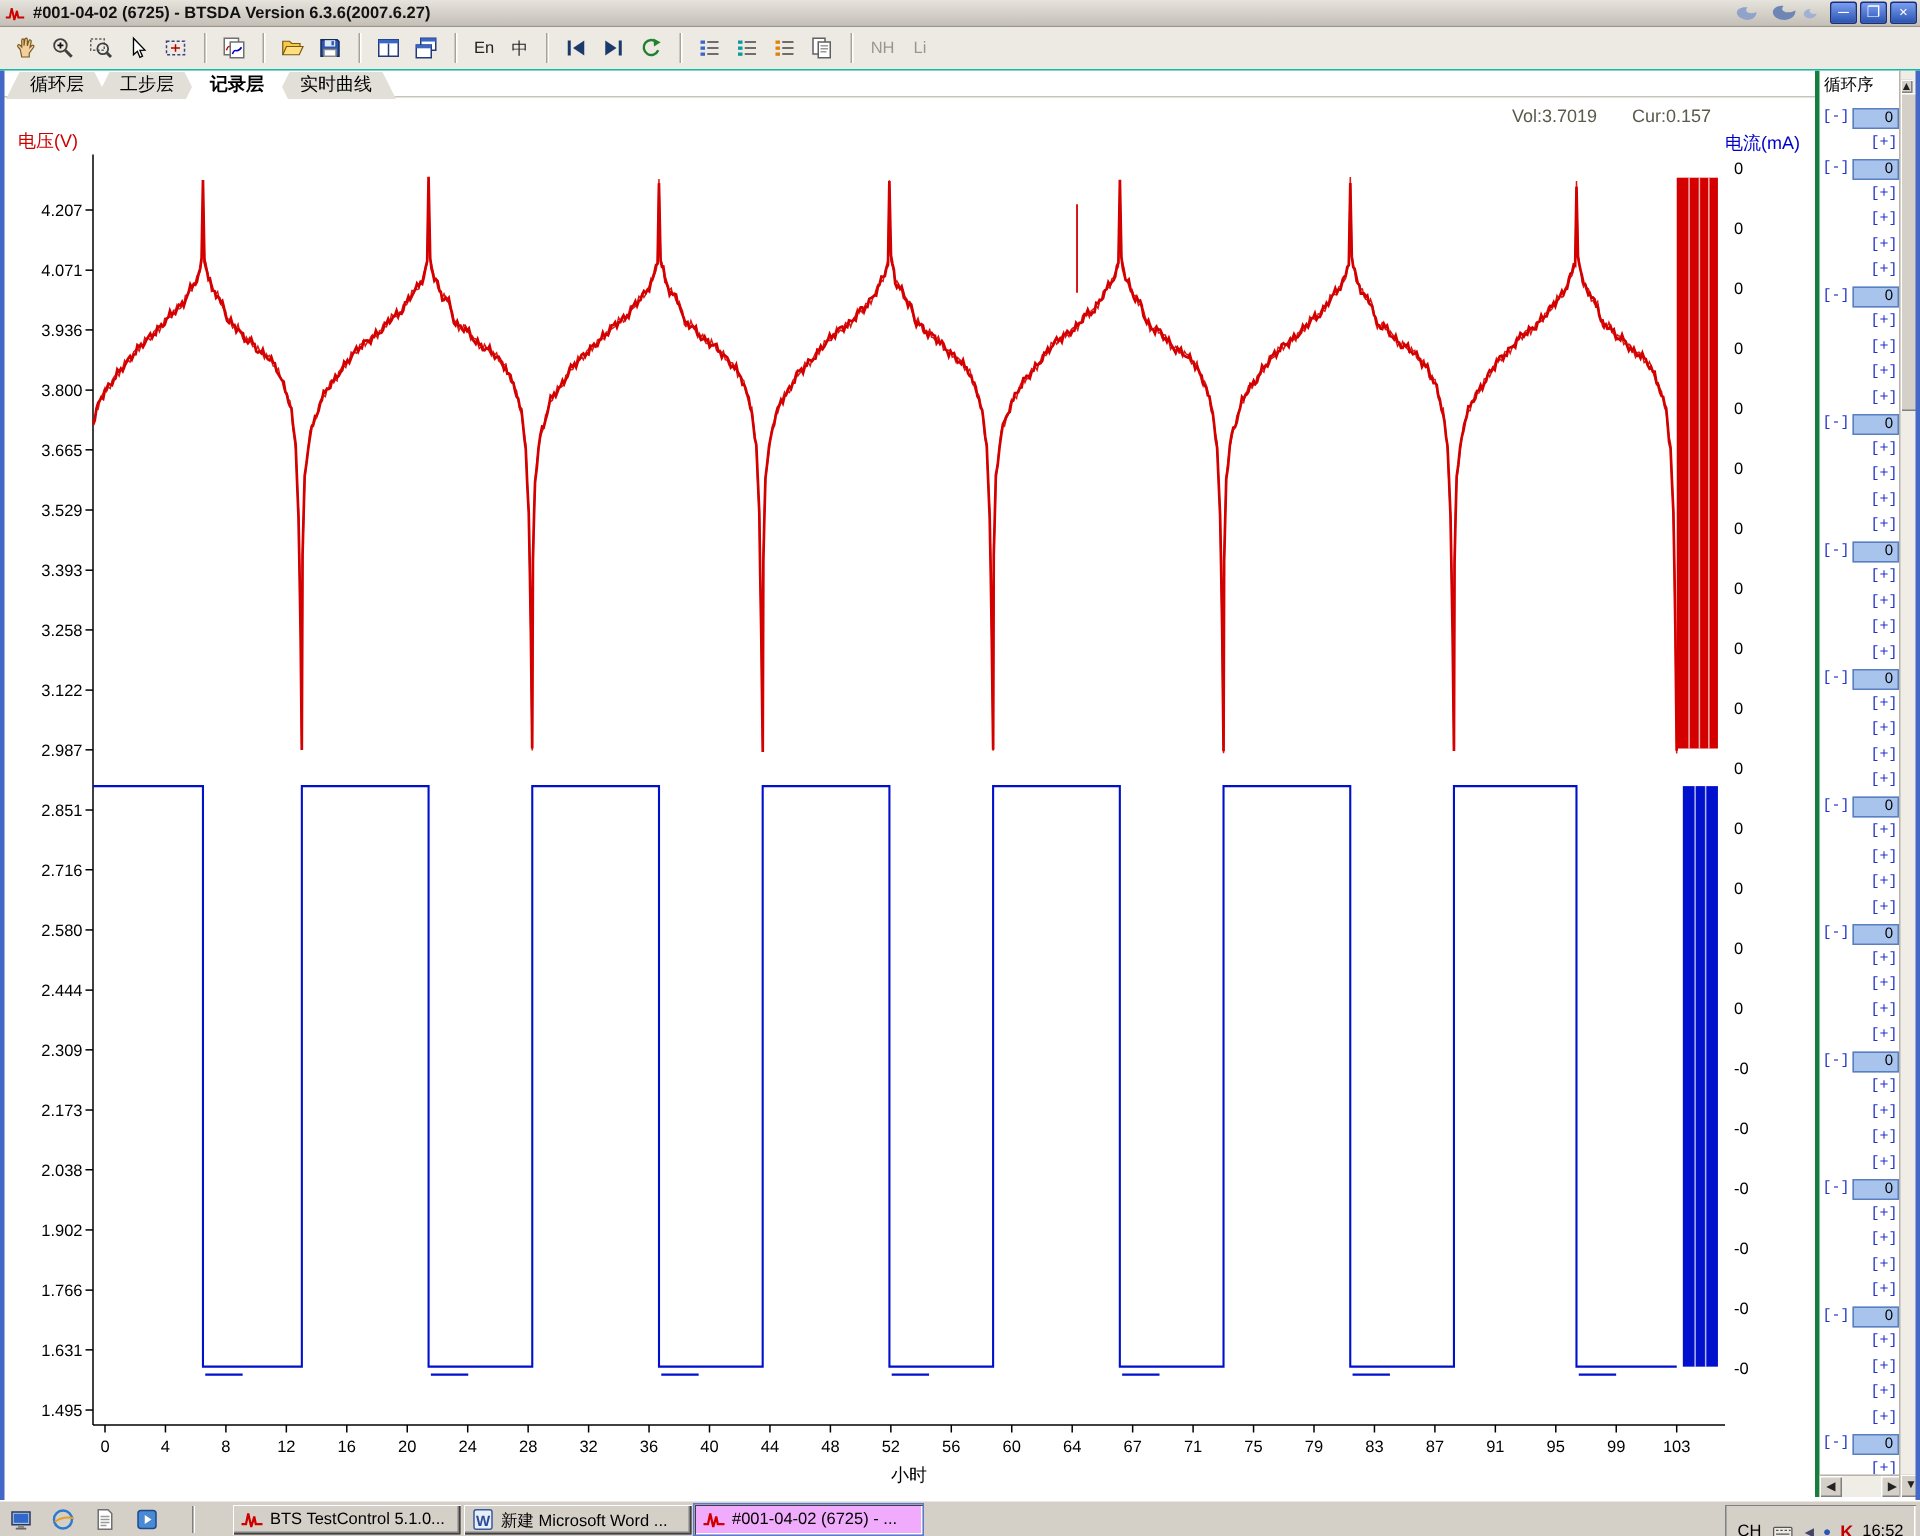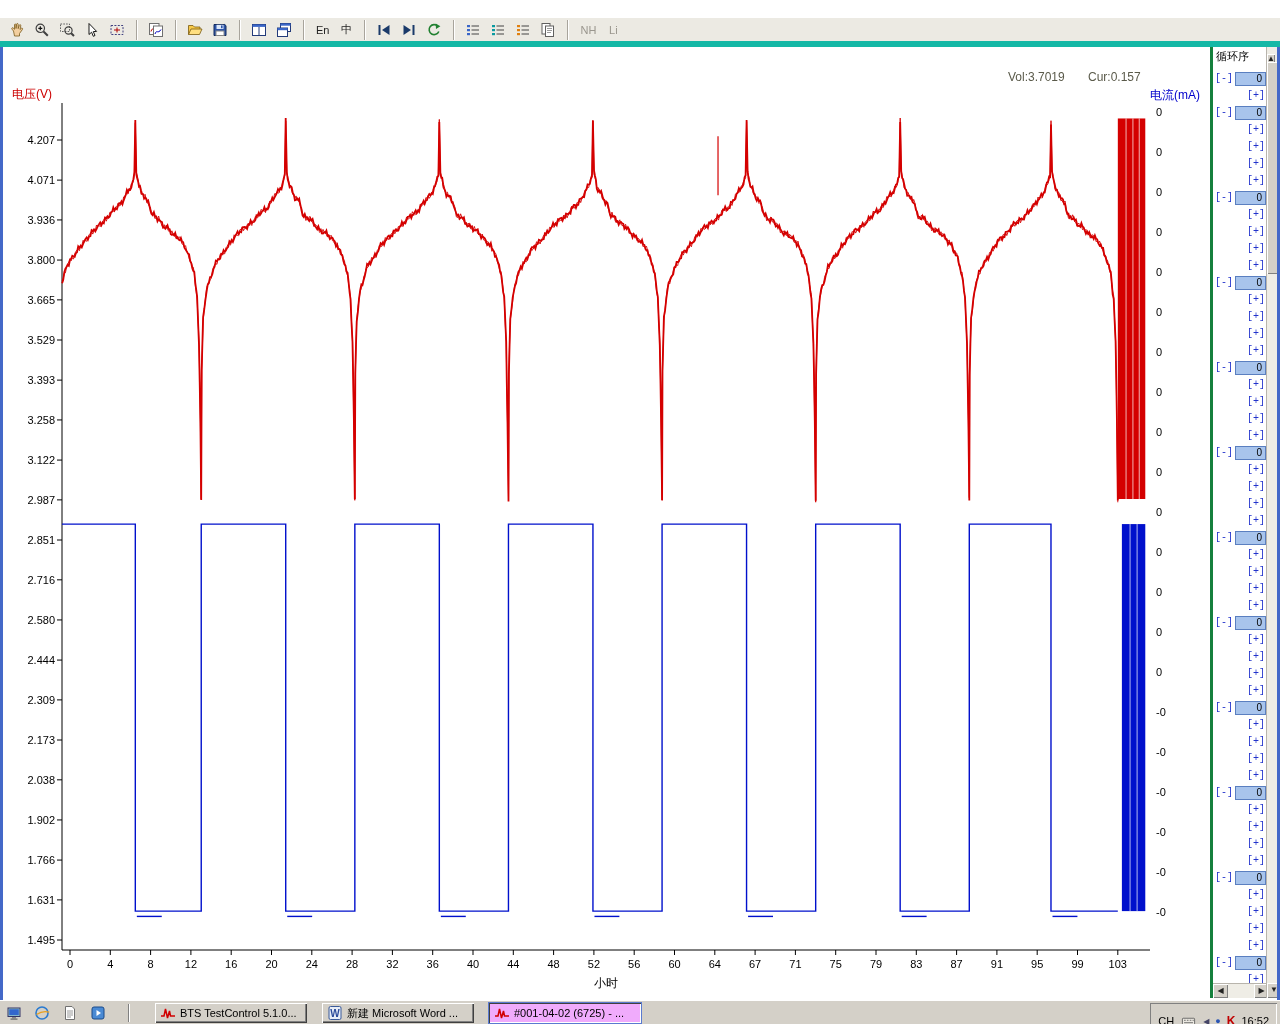--- a/index.html
+++ b/index.html
@@ -7,21 +7,21 @@
 .app{position:absolute;inset:0;background:#fff}
 .edge{position:absolute;top:18px;bottom:24px;width:3px;background:#4468c8;z-index:50}
 .edge.l{left:0}.edge.r{right:0}
 
 .titlebar{position:absolute;left:0;top:0;width:1280px;height:18px;background:linear-gradient(#e6e3dc,#c4c0b8);border-bottom:1px solid #9a968e;display:flex;align-items:center;padding:0 2px;z-index:60}
 .title{font-size:11px;font-weight:bold;color:#111;margin-left:4px;white-space:nowrap}
 .swans{position:absolute;right:60px;top:0}
 .winbtns{position:absolute;right:2px;top:1px;display:flex;gap:2px}
 .winbtn{width:18px;height:15px;background:linear-gradient(#7b9ef0,#2b55b4);border:1px solid #16307e;color:#fff;font-size:10px;line-height:13px;text-align:center;border-radius:2px;cursor:default}
 
-.toolbar{position:absolute;left:0;top:18px;width:1280px;height:29px;background:#eceae3;border-bottom:6px solid #14b8a6;display:flex;align-items:center;padding-left:5px;z-index:55}
+.toolbar{position:absolute;left:0;top:18px;width:1280px;height:29px;background:#eceae3;border-bottom:1px solid #14b8a6;display:flex;align-items:center;padding-left:5px;z-index:55}
 .tbtn{width:24px;height:24px;display:flex;align-items:center;justify-content:center;margin-right:1px}
 .tbtn.text{width:auto;min-width:22px;padding:0 5px;font-size:11px;color:#222}
 .tbtn.disabled{color:#9a968e}
 .tbsep{width:2px;height:20px;border-left:1px solid #a8a49c;border-right:1px solid #fff;margin:0 6px}
 
 .tabstrip{position:absolute;left:0;top:47px;width:1210px;height:18px;background:#fff;border-bottom:1px solid #c8c4bc;z-index:40;padding-left:4px;white-space:nowrap}
 .tab{position:relative;display:inline-block;height:18px;line-height:17px;padding:0 16px;font-size:12px;color:#000;clip-path:polygon(9px 0,calc(100% - 9px) 0,100% 100%,0 100%);background:#e2dfd8;margin-right:-8px}
 .tab.active{background:#fff;font-weight:bold;z-index:2}
 
 #chart-svg{position:absolute;left:0;top:65px;background:#fff}
@@ -39,36 +39,52 @@
 
 .vscroll{position:absolute;left:1266px;top:47px;width:14px;height:951px;background:#efede6;border-left:1px solid #b8b4ac}
 .vscroll .sbtn{width:14px;height:15px}
 .vthumb{position:absolute;left:0;top:15px;width:14px;height:212px;background:#d4d0c8;box-shadow:inset 1px 1px #fff,inset -1px -1px #808080}
 .vscroll .down{position:absolute;bottom:0;left:0}
 
 .taskbar{position:absolute;left:0;top:1000px;width:1280px;height:24px;background:#d4d0c8;border-top:1px solid #fff;z-index:70}
 .qlaunch{position:absolute;left:4px;top:3px;display:flex;gap:8px;align-items:center}
 .qlitem{width:20px;height:18px;display:flex;align-items:center;justify-content:center}
 .tdivider{position:absolute;left:128px;top:3px;height:18px;width:2px;border-left:1px solid #808080;border-right:1px solid #fff}
-.taskbtns{position:absolute;left:155px;top:2px;display:flex;gap:15px}
+.taskbtns{position:absolute;left:155px;top:2px;display:flex;gap:2px}
 .taskbtn{width:152px;height:20px;background:#d4d0c8;box-shadow:inset 1px 1px #fff,inset -1px -1px #404040,inset -2px -2px #808080;display:flex;align-items:center;gap:4px;padding:0 5px;font-size:11px;overflow:hidden;white-space:nowrap}
 .taskbtn.active{background:#f0abfc;box-shadow:inset 1px 1px #404040,inset -1px -1px #fff;outline:1px solid #5a7ad0}
 .tb-label{overflow:hidden;text-overflow:ellipsis}
 .tray{position:absolute;right:3px;top:2px;height:36px;display:flex;align-items:center;gap:6px;padding:0 8px;box-shadow:inset 1px 1px #808080,inset -1px -1px #fff;font-size:11px;color:#000}
 .kbadge{color:#c00000;font-weight:bold;font-size:12px}
 .tray .tiny{font-size:8px;color:#446}
 .tray .dot{color:#2a55b4;font-size:9px}
 </style>
 </head>
 <body>
 
 <div class="app">
   <div class="edge l"></div>
   <div class="edge r"></div>
 
+  <div class="titlebar">
+    <svg width="16" height="14" viewBox="0 0 16 16">
+        <path d="M1 11 L4 11 5.5 4 7.5 13 9.5 6 10.5 11 15 11" fill="none" stroke="#d00000" stroke-width="1.5"></path>
+      </svg>
+    <span class="title">#001-04-02 (6725) - BTSDA Version 6.3.6(2007.6.27)</span>
+    <svg class="swans" width="75" height="17" viewBox="0 0 75 17">
+      <path d="M18 13 C10 11 12 4 20 5 C17 8 22 10 26 8 C26 12 22 14 18 13Z" fill="#8fa4c8"></path>
+      <path d="M42 13 C34 11 36 3 44 4 C41 7 46 10 52 7 C52 12 47 14 42 13Z" fill="#6f86b4"></path>
+      <path d="M60 12 C56 11 57 6 62 6 C60 8 63 10 66 9 C66 11 63 13 60 12Z" fill="#9fb2d2"></path>
+    </svg>
+    <div class="winbtns">
+      <span class="winbtn">─</span>
+      <span class="winbtn">❐</span>
+      <span class="winbtn">×</span>
+    </div>
+  </div>
 
   <div class="toolbar" id="toolbar">
       <span class="tbtn">
         <svg width="16" height="16" viewBox="0 0 16 16">
           <path d="M4.5 9 L3 7.2 C2.2 6.2 3.4 5.2 4.2 6 L5.5 7.3 V2.8 C5.5 1.7 7 1.7 7 2.8 V6.5 L7.6 2.2 C7.8 1.1 9.2 1.3 9.2 2.4 V6.6 L10.3 3.2 C10.7 2.2 12 2.6 11.8 3.7 L11 7.5 L12.3 6.3 C13.1 5.6 14.1 6.6 13.4 7.5 L10.5 11.5 V14 H5.5 Z" fill="#f3cf9f" stroke="#7a5a1a" stroke-width="0.8"></path>
         </svg>
       </span>
       <span class="tbtn">
         <svg width="16" height="16" viewBox="0 0 16 16">
           <g fill="none" stroke="#404040" stroke-width="1.2">
@@ -216,20 +232,21 @@
             <rect x="5.5" y="4" width="8" height="10.5"></rect>
             <path d="M7 6.5 H12 M7 8.5 H12 M7 10.5 H11" stroke="#9a9a9a"></path>
           </g>
         </svg>
       </span>
       <span class="tbsep"></span>
       <span class="tbtn text disabled">NH</span>
       <span class="tbtn text disabled">Li</span>
     </div>
 
+  <div class="tabstrip" id="tabstrip"><span class="tab">循环层</span><span class="tab">工步层</span><span class="tab active">记录层</span><span class="tab">实时曲线</span></div>
 
   <svg id="chart-svg" width="1210" height="933">
       <text x="1008" y="16" font-size="12" fill="#5a5a4a">Vol:3.7019</text>
       <text x="1088" y="16" font-size="12" fill="#5a5a4a">Cur:0.157</text>
       <text x="12" y="33" fill="#cc0000" font-size="12">电压(V)</text>
       <text x="1150" y="34" fill="#0000cc" font-size="12">电流(mA)</text>
       <line x1="62" y1="38" x2="62" y2="885" stroke="#000" stroke-width="1"></line>
       <line x1="62" y1="885" x2="1150" y2="885" stroke="#000" stroke-width="1"></line>
       <line x1="57" y1="75" x2="62" y2="75" stroke="#000"></line>
       <text x="55" y="79" font-size="11" fill="#000" text-anchor="end">4.207</text>

